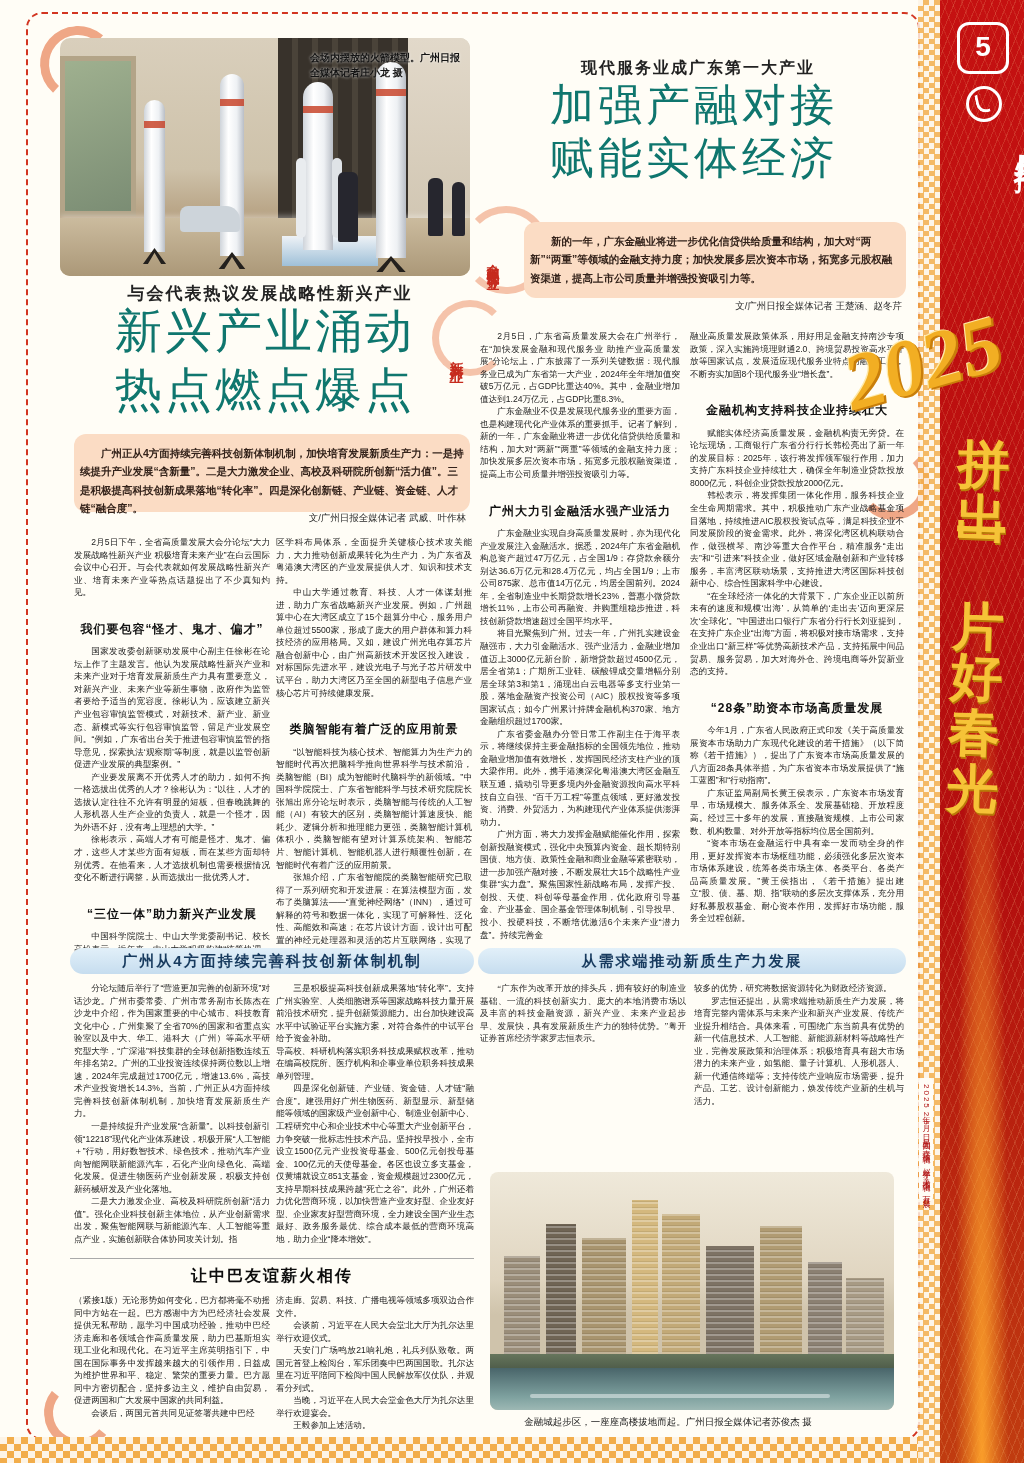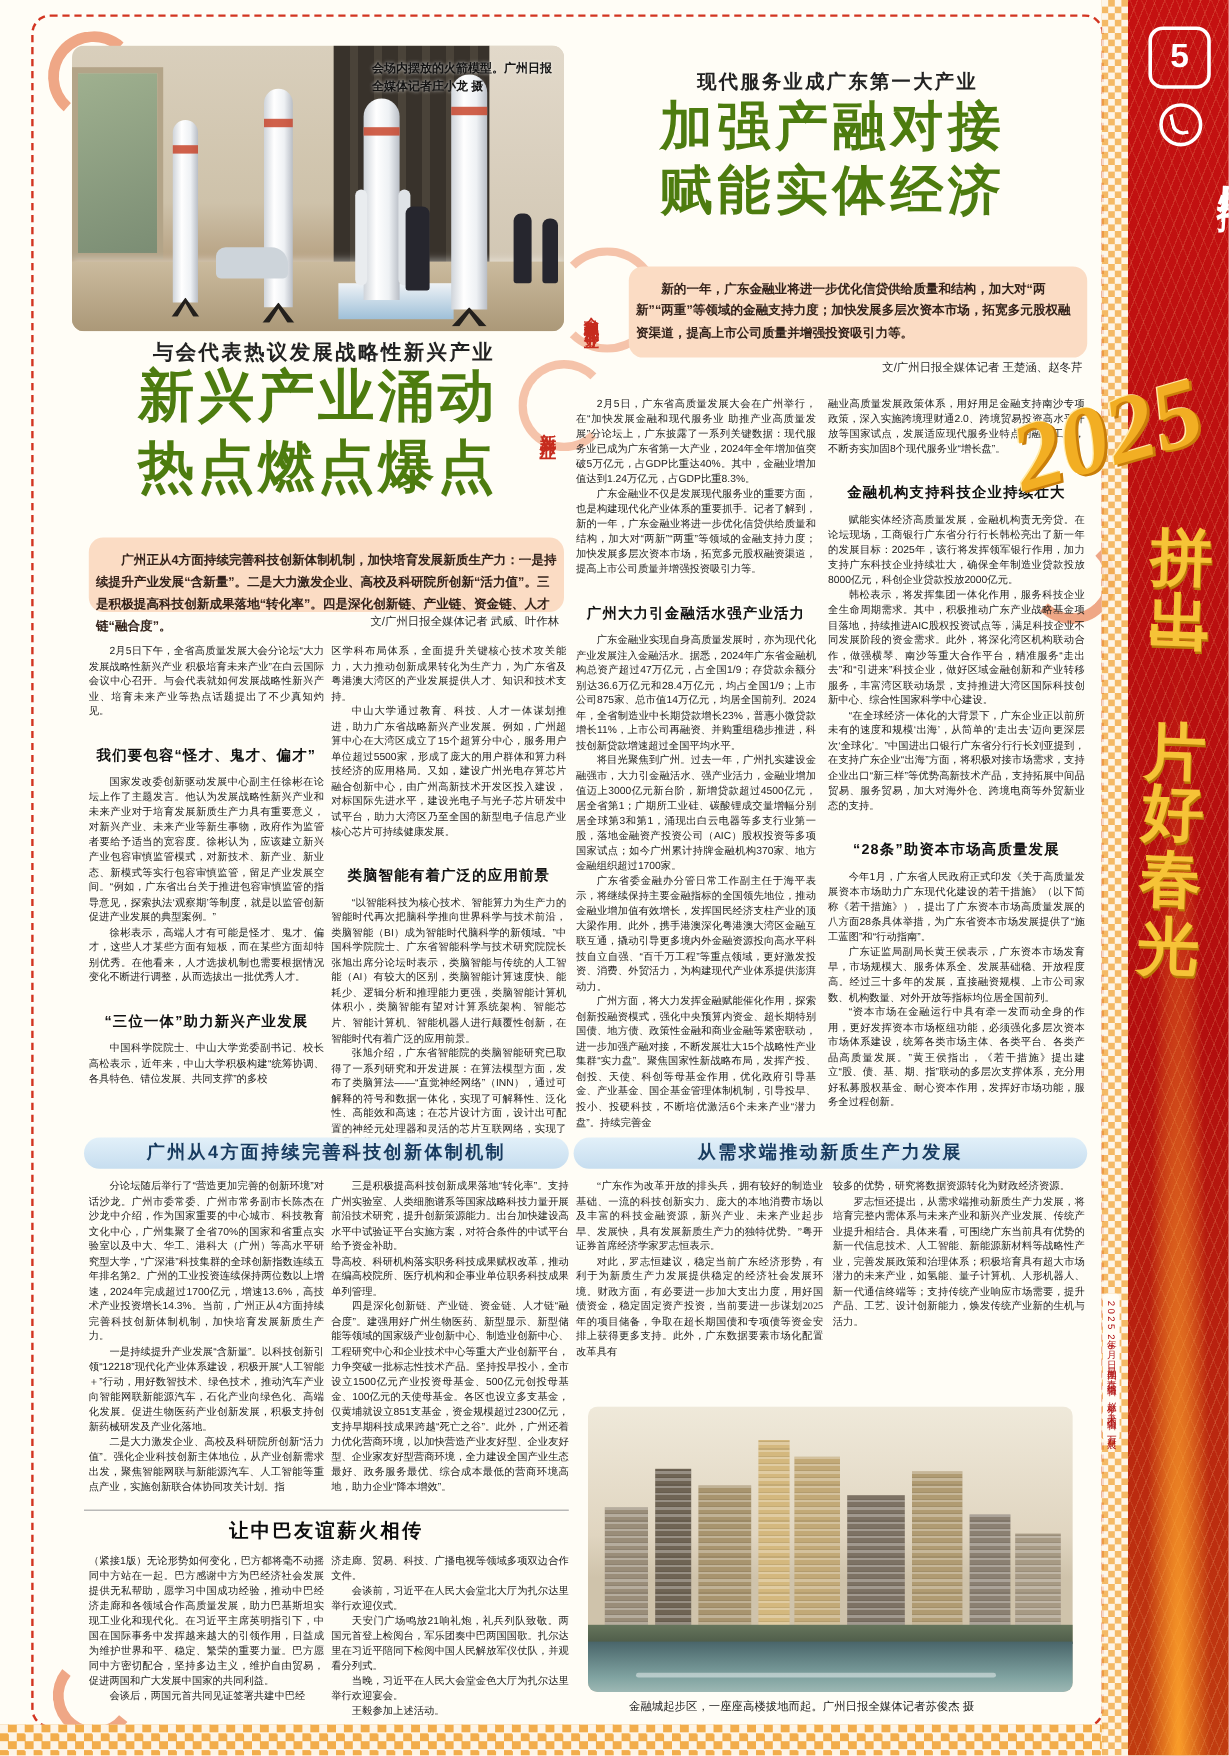--- a/index.html
+++ b/index.html
@@ -21,21 +21,21 @@
   .photo-cap{position:absolute;font-size:10px;font-weight:bold;color:#141414;line-height:1.5;text-shadow:0 0 3px rgba(255,255,255,.8);}
   .rocket{position:absolute;background:linear-gradient(90deg,#cfd4da,#ffffff 35%,#eef1f4 70%,#b9bec6);border-radius:999px 999px 5px 5px;}
   .rocket:after{content:"";position:absolute;left:0;right:0;top:14%;height:7px;background:#c8452c;opacity:.85;}
   .stand{position:absolute;background:#23201d;clip-path:polygon(15% 100%,50% 0,85% 100%,70% 100%,50% 30%,30% 100%);}
   .person{position:absolute;background:#26262e;border-radius:6px 6px 2px 2px;}
   .bldg{position:absolute;bottom:44px;background-image:repeating-linear-gradient(0deg,rgba(255,255,255,.28) 0 2px,rgba(0,0,0,.08) 2px 3px,transparent 3px 6px);}
 
   
   .kicker{position:absolute;text-align:center;font-weight:bold;color:#222;letter-spacing:2px;}
   .headline{position:absolute;text-align:center;font-family:"Liberation Serif","DejaVu Serif",serif;
-            font-weight:700;color:#4d7c0f;margin:0;}
+            font-weight:400;color:#0f766e;margin:0;}
   .label-vert{position:absolute;writing-mode:vertical-rl;color:#c62b1e;font-weight:bold;letter-spacing:3px;text-align:center;}
   .ring{position:absolute;border:7px solid #f2b091;border-radius:50%;opacity:.75;}
 
   
   .intro-box{position:absolute;background:#fbdcc4;border-radius:12px;padding:10px 6px;box-sizing:border-box;
              font-size:10.5px;font-weight:600;line-height:1.75;color:#33221a;text-indent:2em;}
   .byline{position:absolute;text-align:right;font-size:9.5px;color:#2a2a2a;}
 
   
   .col{position:absolute;overflow:hidden;font-size:8.6px;line-height:1.46;text-align:justify;color:#222;}
@@ -112,27 +112,28 @@
       <div class="ph-layer" style="left:120px;bottom:44px;width:60px;height:26px;background:#cdd4da;border-radius:8px 14px 4px 4px;"></div>
       <div class="photo-cap" style="right:10px;top:12px;width:150px;">会场内摆放的火箭模型。广州日报全媒体记者庄小龙 摄</div>
     </div>
 
     <div class="kicker" style="left:70px;top:282px;width:400px;font-size:17px;">与会代表热议发展战略性新兴产业</div>
     <h1 class="headline" style="left:58px;top:302px;width:414px;font-size:47px;line-height:1.26;letter-spacing:3px;"><span>新兴产业涌动</span><br><span>热点燃点爆点</span></h1>
 
     <div class="ring" style="left:432px;top:300px;width:62px;height:62px;border-right-color:transparent;"></div>
     <div class="label-vert" style="left:448px;top:312px;font-size:14px;height:86px;">新兴产业</div>
 
-    <div class="intro-box" style="left:74px;top:448px;width:396px;height:62px;font-size:10.5px;">广州正从4方面持续完善科技创新体制机制，加快培育发展新质生产力：一是持续提升产业发展“含新量”。二是大力激发企业、高校及科研院所创新“活力值”。三是积极提高科技创新成果落地“转化率”。四是深化创新链、产业链、资金链、人才链“融合度”。</div>
+    <div class="intro-box" style="left:74px;top:434px;width:396px;height:78px;font-size:10.5px;">广州正从4方面持续完善科技创新体制机制，加快培育发展新质生产力：一是持续提升产业发展“含新量”。二是大力激发企业、高校及科研院所创新“活力值”。三是积极提高科技创新成果落地“转化率”。四是深化创新链、产业链、资金链、人才链“融合度”。</div>
     <div class="byline" style="left:74px;top:512px;width:392px;">文/广州日报全媒体记者 武威、叶作林</div>
 
     <div class="col" style="left:74px;top:536px;width:196px;height:426px;">
         <p class="bp">2月5日下午，全省高质量发展大会分论坛“大力发展战略性新兴产业 积极培育未来产业”在白云国际会议中心召开。与会代表就如何发展战略性新兴产业、培育未来产业等热点话题提出了不少真知灼见。</p>
         <h3 class="colhead">我们要包容“怪才、鬼才、偏才”</h3>
         <p class="bp">国家发改委创新驱动发展中心副主任徐彬在论坛上作了主题发言。他认为发展战略性新兴产业和未来产业对于培育发展新质生产力具有重要意义，对新兴产业、未来产业等新生事物，政府作为监管者要给予适当的宽容度。徐彬认为，应该建立新兴产业包容审慎监管模式，对新技术、新产业、新业态、新模式等实行包容审慎监管，留足产业发展空间。“例如，广东省出台关于推进包容审慎监管的指导意见，探索执法‘观察期’等制度，就是以监管创新促进产业发展的典型案例。”</p>
+        <p class="bp">产业要发展离不开优秀人才的助力，如何不拘一格选拔出优秀的人才？徐彬认为：“以往，人才的选拔认定往往不允许有明显的短板，但春晚跳舞的人形机器人生产企业的负责人，就是一个怪才，因为外语不好，没有考上理想的大学。”</p>
         <p class="bp">徐彬表示，高端人才有可能是怪才、鬼才、偏才，这些人才某些方面有短板，而在某些方面却特别优秀。在他看来，人才选拔机制也需要根据情况变化不断进行调整，从而选拔出一批优秀人才。</p>
         <h3 class="colhead">“三位一体”助力新兴产业发展</h3>
         <p class="bp">中国科学院院士、中山大学党委副书记、校长高松表示，近年来，中山大学积极构建“统筹协调、各具特色、错位发展、共同支撑”的多校</p>
       </div>
     <div class="col" style="left:276px;top:536px;width:196px;height:426px;">
         <p class="bp ni">区学科布局体系，全面提升关键核心技术攻关能力，大力推动创新成果转化为生产力，为广东省及粤港澳大湾区的产业发展提供人才、知识和技术支持。</p>
         <p class="bp">中山大学通过教育、科技、人才一体谋划推进，助力广东省战略新兴产业发展。例如，广州超算中心在大湾区成立了15个超算分中心，服务用户单位超过5500家，形成了庞大的用户群体和算力科技经济的应用格局。又如，建设广州光电存算芯片融合创新中心，由广州高新技术开发区投入建设，对标国际先进水平，建设光电子与光子芯片研发中试平台，助力大湾区乃至全国的新型电子信息产业核心芯片可持续健康发展。</p>
         <h3 class="colhead">类脑智能有着广泛的应用前景</h3>
         <p class="bp">“以智能科技为核心技术、智能算力为生产力的智能时代再次把脑科学推向世界科学与技术前沿，类脑智能（BI）成为智能时代脑科学的新领域。”中国科学院院士、广东省智能科学与技术研究院院长张旭出席分论坛时表示，类脑智能与传统的人工智能（AI）有较大的区别，类脑智能计算速度快、能耗少、逻辑分析和推理能力更强，类脑智能计算机体积小，类脑智能有望对计算系统架构、智能芯片、智能计算机、智能机器人进行颠覆性创新，在智能时代有着广泛的应用前景。</p>
         <p class="bp">张旭介绍，广东省智能院的类脑智能研究已取得了一系列研究和开发进展：在算法模型方面，发布了类脑算法——“直觉神经网络”（INN），通过可解释的符号和数据一体化，实现了可解释性、泛化性、高能效和高速；在芯片设计方面，设计出可配置的神经元处理器和灵活的芯片互联网络，实现了在晶圆芯片上直接进行互联集成。</p>
@@ -182,21 +183,20 @@
         <p class="bp">三是积极提高科技创新成果落地“转化率”。支持广州实验室、人类细胞谱系等国家战略科技力量开展前沿技术研究，提升创新策源能力。出台加快建设高水平中试验证平台实施方案，对符合条件的中试平台给予资金补助。</p>
         <p class="bp ni">导高校、科研机构落实职务科技成果赋权改革，推动在编高校院所、医疗机构和企事业单位职务科技成果单列管理。</p>
         <p class="bp">四是深化创新链、产业链、资金链、人才链“融合度”。建强用好广州生物医药、新型显示、新型储能等领域的国家级产业创新中心、制造业创新中心、工程研究中心和企业技术中心等重大产业创新平台，力争突破一批标志性技术产品。坚持投早投小，全市设立1500亿元产业投资母基金、500亿元创投母基金、100亿元的天使母基金。各区也设立多支基金，仅黄埔就设立851支基金，资金规模超过2300亿元，支持早期科技成果跨越“死亡之谷”。此外，广州还着力优化营商环境，以加快营造产业友好型、企业友好型、企业家友好型营商环境，全力建设全国产业生态最好、政务服务最优、综合成本最低的营商环境高地，助力企业“降本增效”。</p>
       </div>
   </section>
 
   <section>
     <div class="sec-bar" style="left:478px;top:948px;width:428px;">从需求端推动新质生产力发展</div>
     <div class="col kai" style="left:480px;top:982px;width:206px;height:184px;">
         <p class="bp">“广东作为改革开放的排头兵，拥有较好的制造业基础、一流的科技创新实力、庞大的本地消费市场以及丰富的科技金融资源，新兴产业、未来产业起步早、发展快，具有发展新质生产力的独特优势。”粤开证券首席经济学家罗志恒表示。</p>
-        <p class="bp">对此，罗志恒建议，稳定当前广东经济形势，有利于为新质生产力发展提供稳定的经济社会发展环境。财政方面，有必要进一步加大支出力度，用好国债资金，稳定固定资产投资，当前要进一步谋划2025年的项目储备，争取在超长期国债和专项债等资金安排上获得更多支持。此外，广东数据要素市场化配置改革具有</p>
       </div>
     <div class="col kai" style="left:694px;top:982px;width:210px;height:184px;">
         <p class="bp ni">较多的优势，研究将数据资源转化为财政经济资源。</p>
         <p class="bp">罗志恒还提出，从需求端推动新质生产力发展，将培育完整内需体系与未来产业和新兴产业发展、传统产业提升相结合。具体来看，可围绕广东当前具有优势的新一代信息技术、人工智能、新能源新材料等战略性产业，完善发展政策和治理体系；积极培育具有超大市场潜力的未来产业，如氢能、量子计算机、人形机器人、新一代通信终端等；支持传统产业响应市场需要，提升产品、工艺、设计创新能力，焕发传统产业新的生机与活力。</p>
       </div>
 
     <div class="photo" style="left:490px;top:1172px;width:404px;height:238px;border-radius:8px;">
       <div class="ph-layer" style="left:0;top:0;right:0;bottom:0;background:linear-gradient(180deg,#efe9da 0%,#e0d5c0 45%,#cfc3ab 60%);"></div>
       <div class="bldg" style="left:14px;width:36px;height:110px;background-color:#9a8d79;"></div>
       <div class="bldg" style="left:56px;width:30px;height:142px;background-color:#6f6454;"></div>

